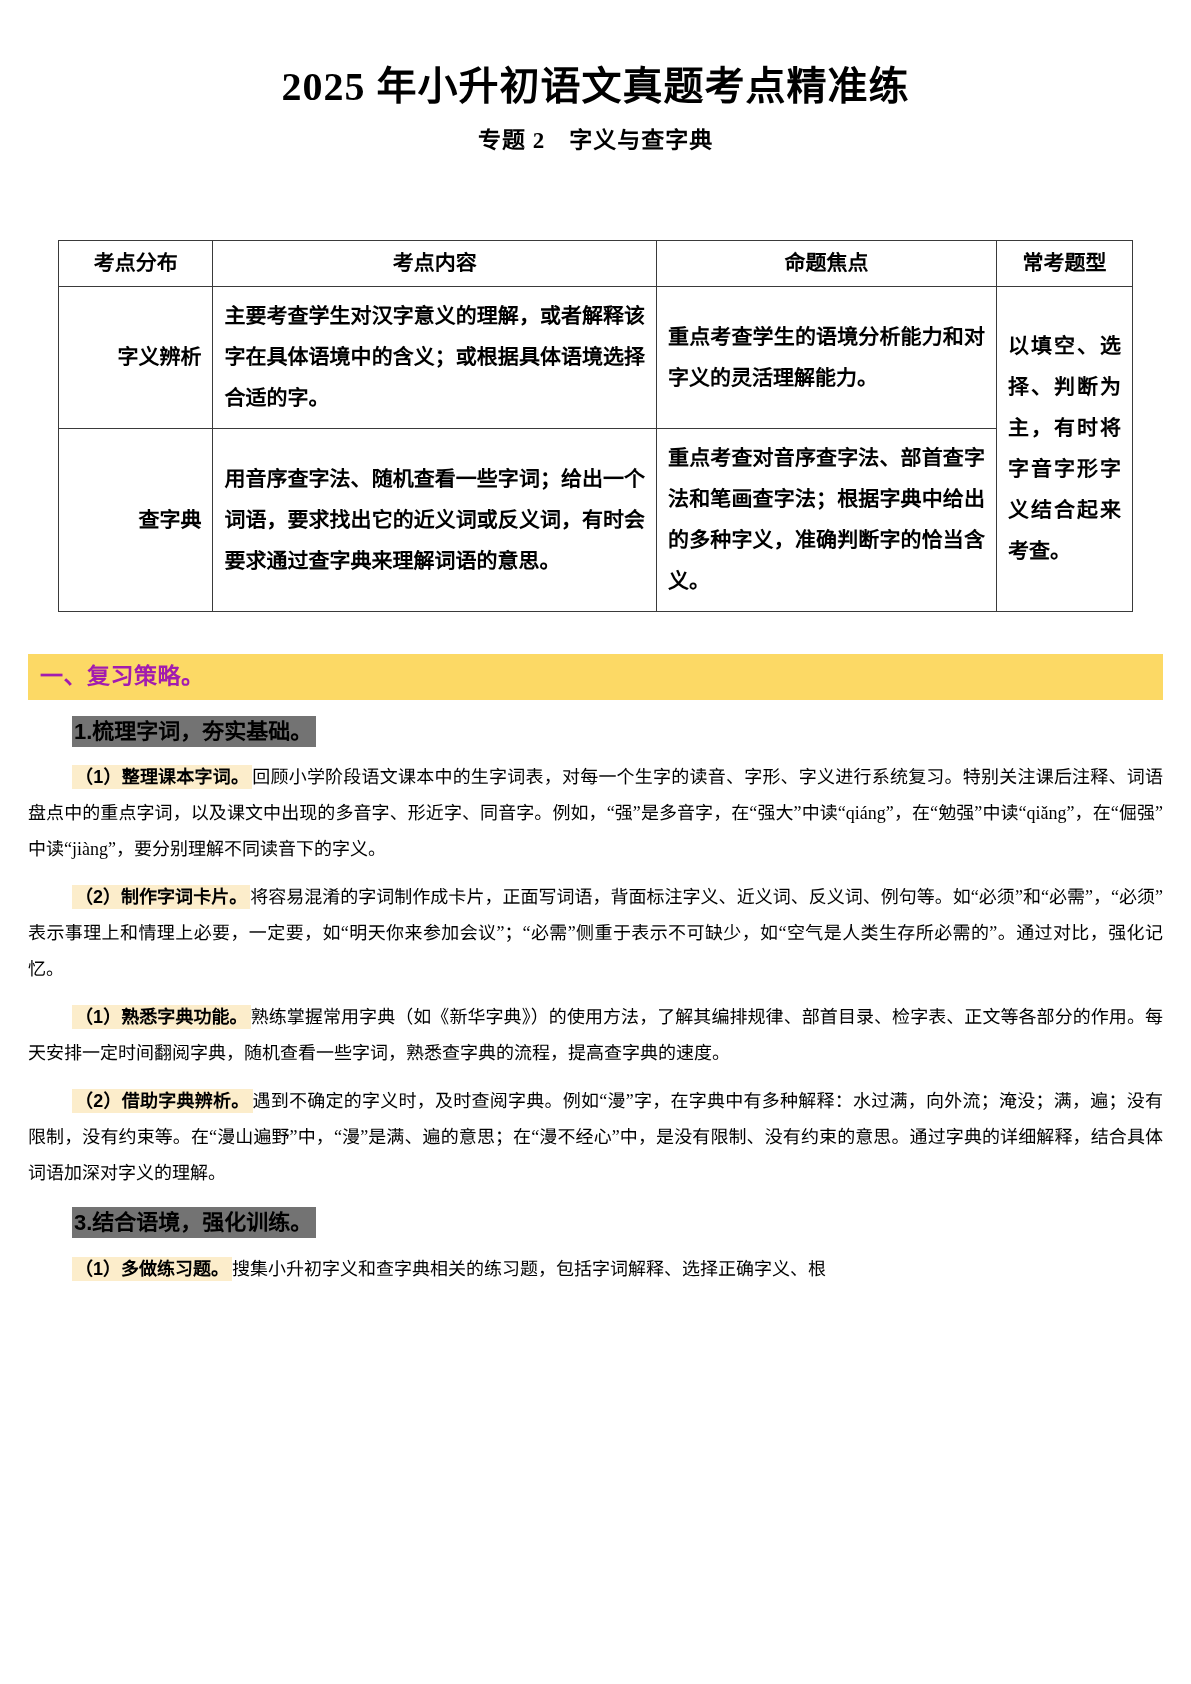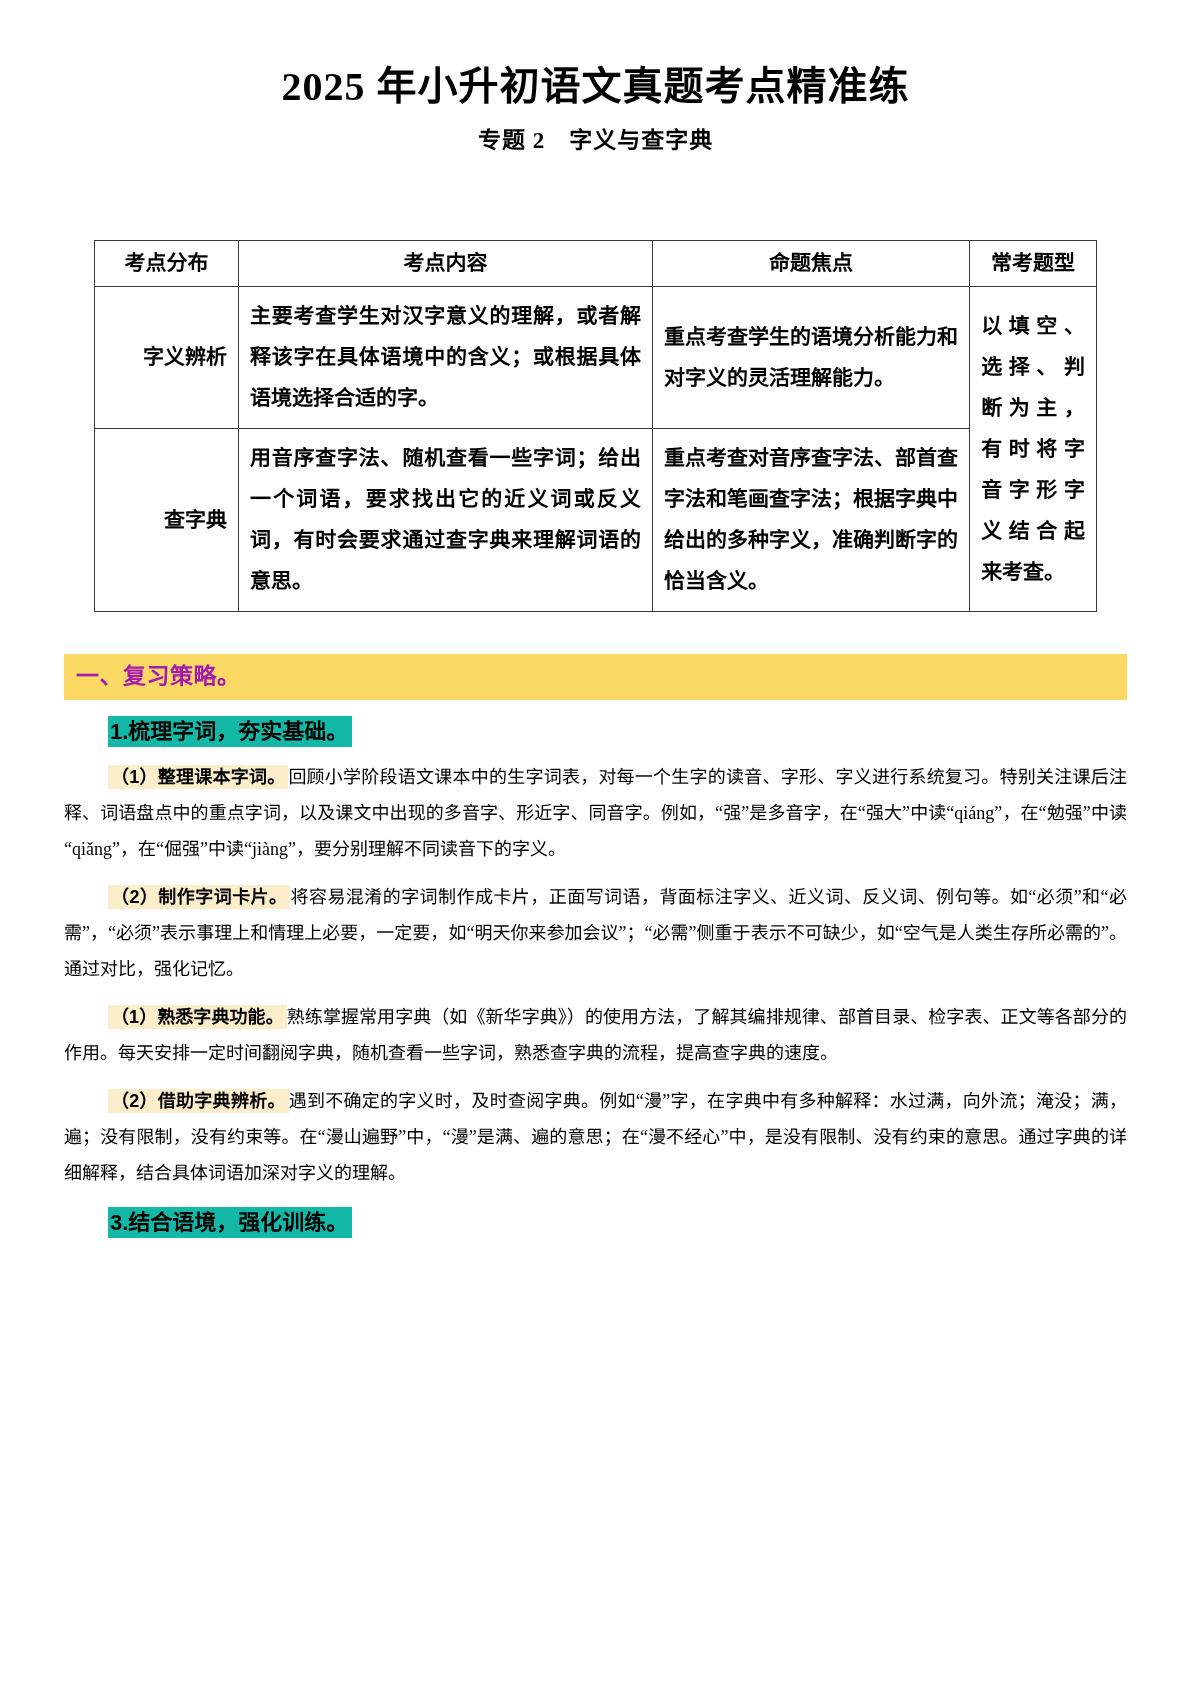--- a/index.html
+++ b/index.html
@@ -12,21 +12,21 @@
     height: 1684px;
     font-family: "Liberation Serif", "DejaVu Serif", serif;
     color: #000000;
     overflow: hidden;
     position: relative;
   }
   .page {
     width: 1191px;
     height: 1508px;
     box-sizing: border-box;
-    padding: 0 64px;
+    padding: 0 28px;
     position: relative;
   }
 
   
   .doc-title {
     text-align: center;
     font-size: 40px;
     font-weight: bold;
     letter-spacing: 1px;
     margin: 0;
@@ -100,21 +100,21 @@
   }
 
   
   .sub-heading {
     margin-top: 17px;
     padding-left: 44px;
     font-size: 22px;
     line-height: 1.4;
   }
   .sub-heading .hl {
-    background: #14b8a6;
+    background: #737373;
     font-weight: bold;
     padding: 3px 4px 3px 2px;
     font-family: "Liberation Sans", "DejaVu Sans", sans-serif;
   }
 
   
   p.body-para {
     margin: 12px 0 0 0;
     font-size: 18px;
     line-height: 2.0;
@@ -186,14 +186,17 @@
   <p class="body-para">
     <span class="lead">（1）熟悉字典功能。</span><span>熟练掌握常用字典（如《新华字典》）的使用方法，了解其编排规律、部首目录、检字表、正文等各部分的作用。每天安排一定时间翻阅字典，随机查看一些字词，熟悉查字典的流程，提高查字典的速度。</span>
   </p>
   <p class="body-para">
     <span class="lead">（2）借助字典辨析。</span><span>遇到不确定的字义时，及时查阅字典。例如“漫”字，在字典中有多种解释：水过满，向外流；淹没；满，遍；没有限制，没有约束等。在“漫山遍野”中，“漫”是满、遍的意思；在“漫不经心”中，是没有限制、没有约束的意思。通过字典的详细解释，结合具体词语加深对字义的理解。</span>
   </p>
 
   <div class="sub-heading">
     <span class="hl">3.结合语境，强化训练。</span>
   </div>
+  <p class="body-para">
+    <span class="lead">（1）多做练习题。</span><span>搜集小升初字义和查字典相关的练习题，包括字词解释、选择正确字义、根</span>
+  </p>
 
 </div>
 
 </body></html>

